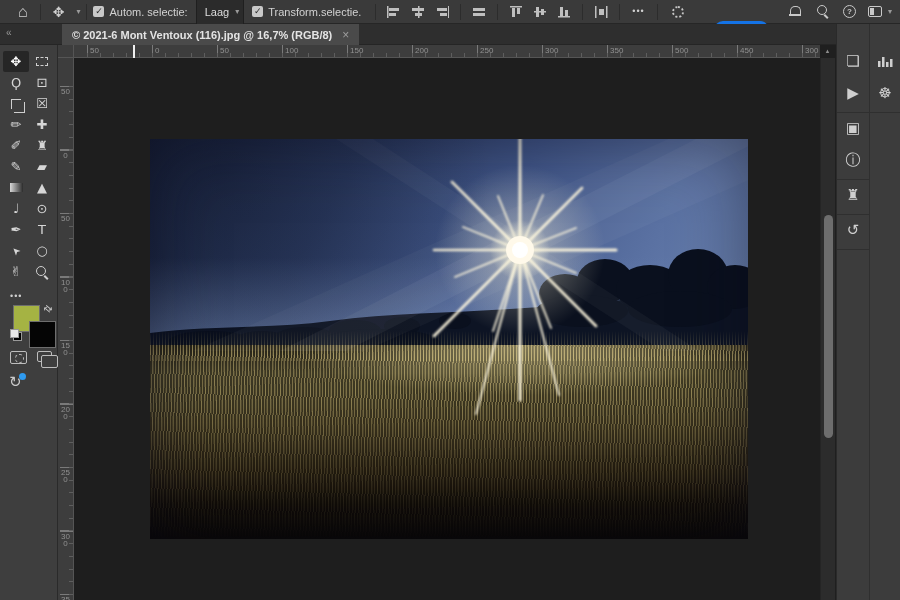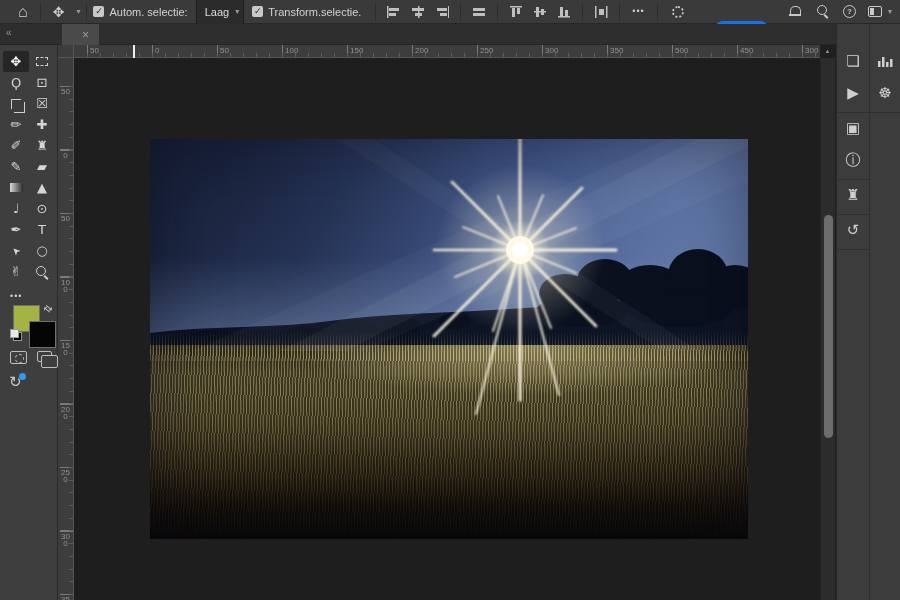--- a/index.html
+++ b/index.html
@@ -181,20 +181,21 @@
   <span class="ic i-bell" style="margin-left:20px"></span>
   <span class="ic i-mag" style="margin-left:16px"></span>
   <span class="ic i-help" style="margin-left:13px">?</span>
   <span class="ic i-ws" style="margin-left:12px"></span>
   <span class="chev" style="margin-right:8px">▾</span>
 </div>
 
 <div class="tabbar">
   <span class="collapse">«</span>
   <div class="tab">
+    <span>© 2021-6 Mont Ventoux (116).jpg @ 16,7% (RGB/8)</span>
     <span class="x">×</span>
   </div>
 </div>
 
 <div class="toolcol">
   <div class="toolgrid">
       <div class="tool sel">
         <span class="tg">✥</span>
       </div>
       <div class="tool">

